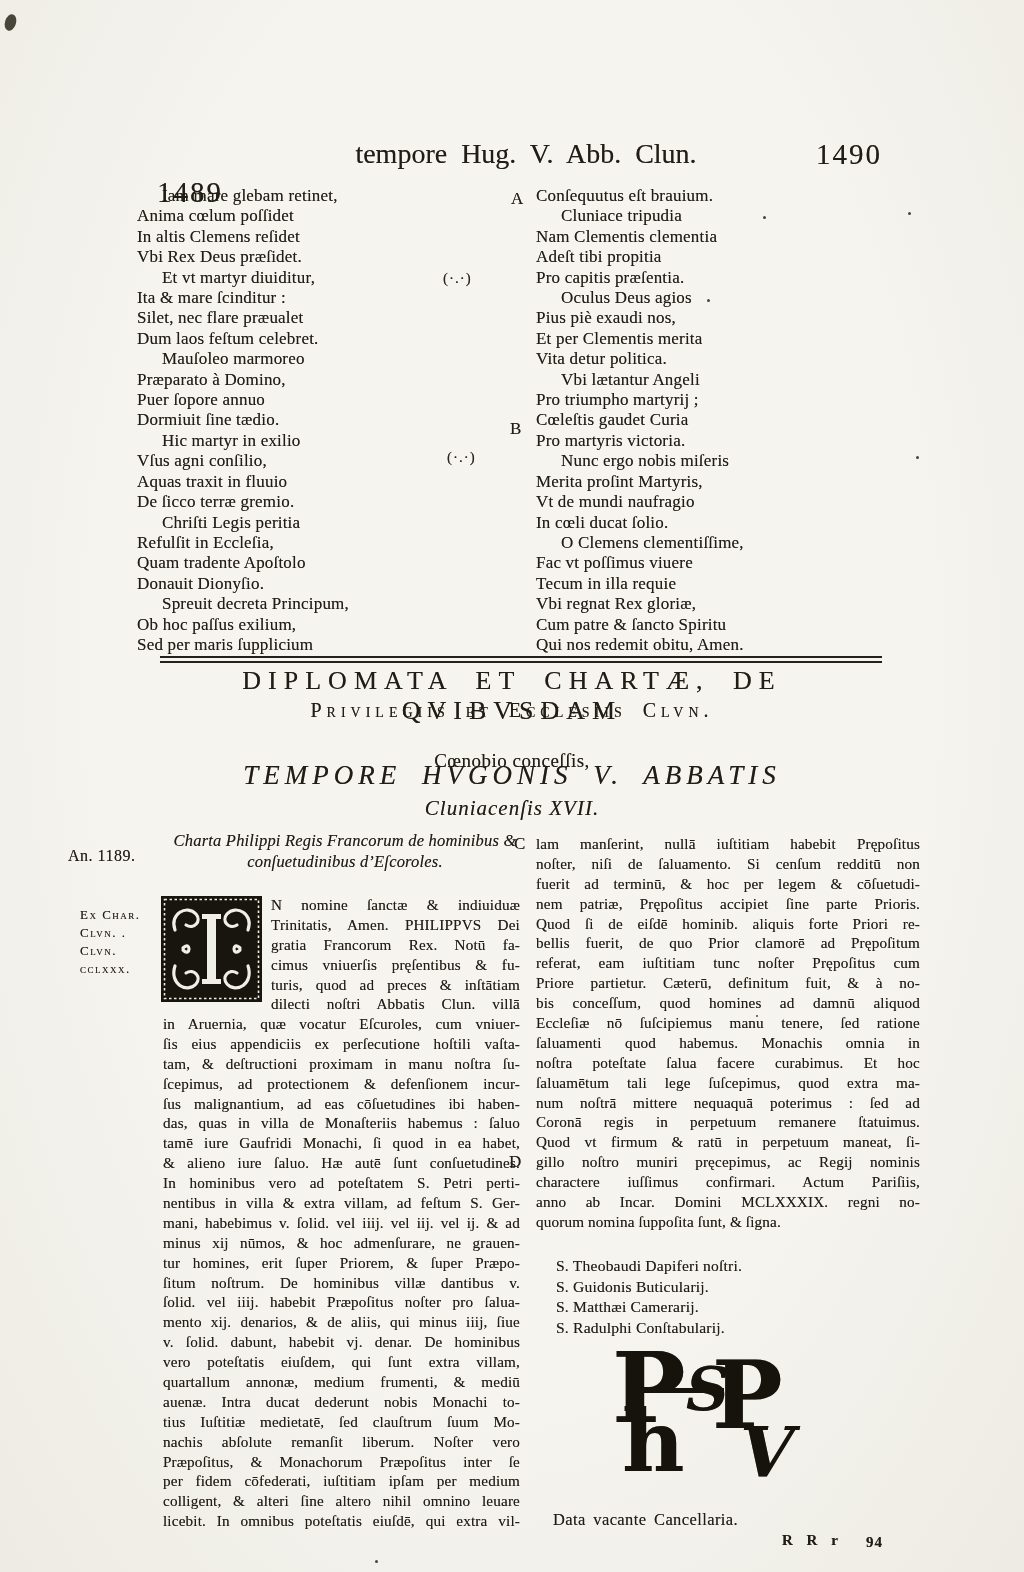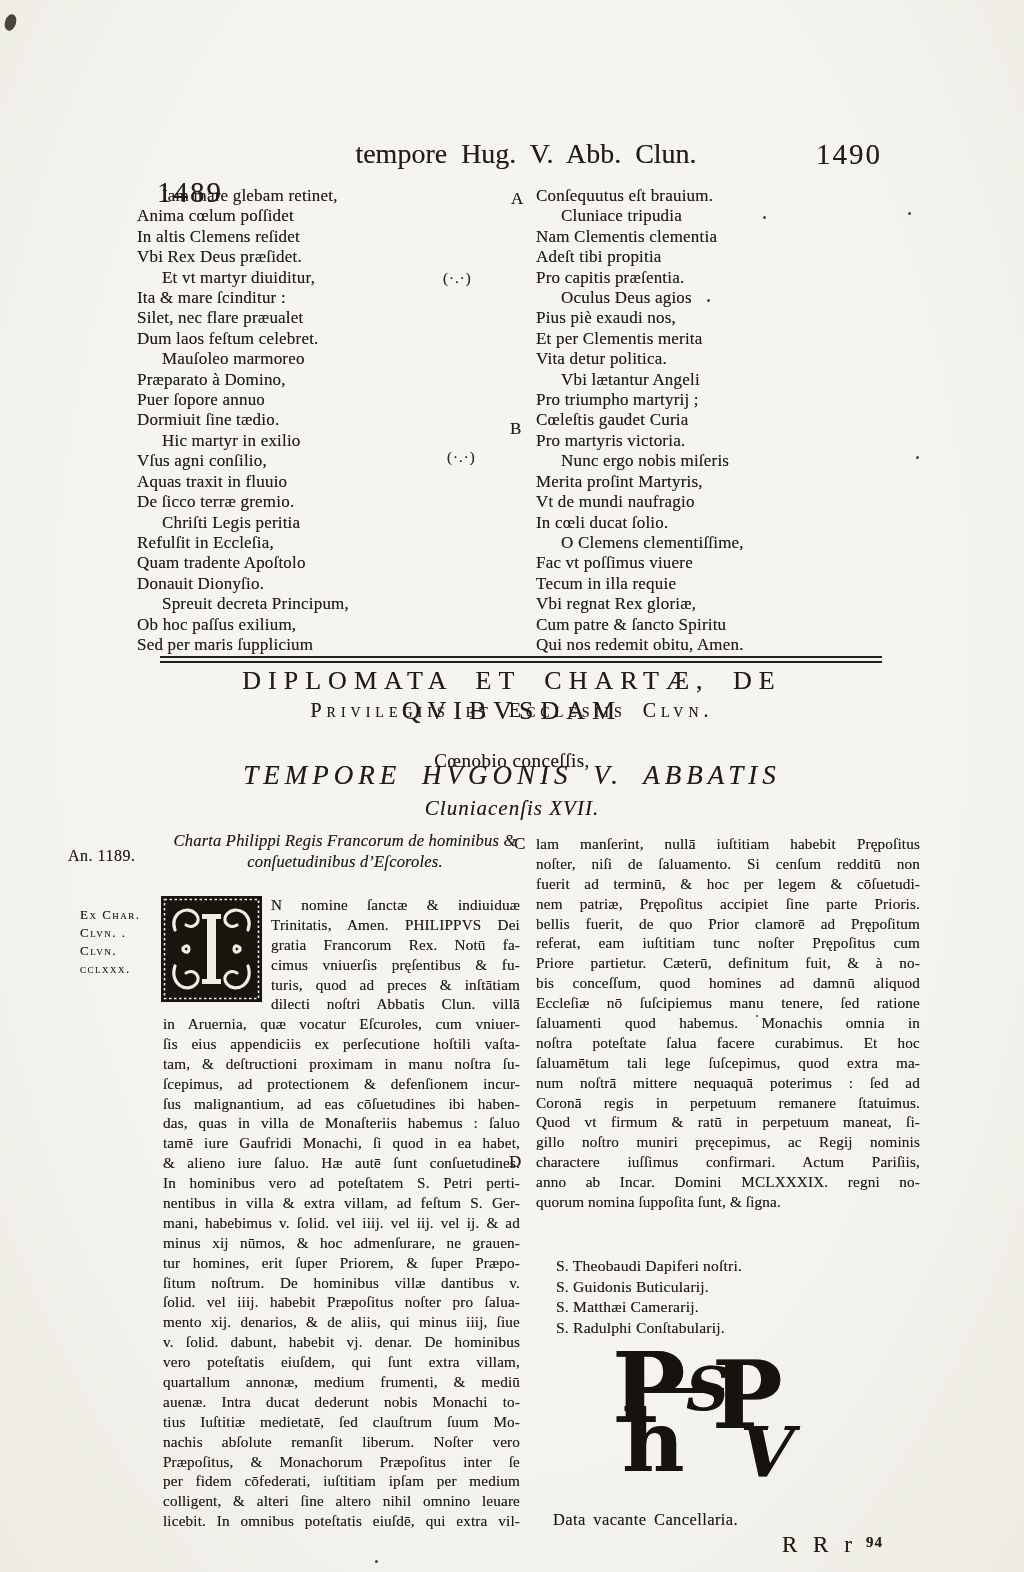--- a/index.html
+++ b/index.html
@@ -41,21 +41,21 @@
 
   
   .bodycol .jline{
     font-size:15.2px;line-height:19.9px;height:19.9px;overflow:hidden;
     text-align:justify;text-align-last:justify;letter-spacing:.15px;
   }
   .bodycol .nj{text-align:left;text-align-last:left;}
   .sigs .sline{font-size:15.6px;line-height:20.5px;white-space:nowrap;letter-spacing:.2px;}
 
   .datum{font-size:16.5px;letter-spacing:.4px;word-spacing:3px;}
-  .gathering{font-size:23px;letter-spacing:5px;}
+  .gathering{font-size:15px;letter-spacing:5px;font-weight:bold;}
   .sheetnum{font-size:15px;font-weight:bold;letter-spacing:1px;}
 
   .speck{position:absolute;background:#4a453a;border-radius:50%;}
 </style>
 </head>
 <body>
 
 <div class="page ink">
 
   <div class="abs colnum" style="left:157px;top:138px;margin-top:38px;">1489</div>
@@ -196,20 +196,21 @@
       <div class="jline">licebit. In omnibus poteſtatis eiuſdē, qui extra vil-</div>
     </div>
 
   <div class="abs marker" style="left:514px;top:834px;">C</div>
   <div class="abs marker" style="left:509px;top:1152px;">D</div>
   <div class="abs bodycol" style="left:536px;top:834px;width:384px;">
       <div class="jline">lam manſerint, nullā iuſtitiam habebit Prępoſitus</div>
       <div class="jline">noſter, niſi de ſaluamento. Si cenſum redditū non</div>
       <div class="jline">fuerit ad terminū, &amp; hoc per legem &amp; cōſuetudi-</div>
       <div class="jline">nem patriæ, Prępoſitus accipiet ſine parte Prioris.</div>
+      <div class="jline">Quod ſi de eiſdē hominib. aliquis forte Priori re-</div>
       <div class="jline">bellis fuerit, de quo Prior clamorē ad Prępoſitum</div>
       <div class="jline">referat, eam iuſtitiam tunc noſter Prępoſitus cum</div>
       <div class="jline">Priore partietur. Cæterū, definitum fuit, &amp; à no-</div>
       <div class="jline">bis conceſſum, quod homines ad damnū aliquod</div>
       <div class="jline">Eccleſiæ nō ſuſcipiemus manu tenere, ſed ratione</div>
       <div class="jline">ſaluamenti quod habemus. Monachis omnia in</div>
       <div class="jline">noſtra poteſtate ſalua facere curabimus. Et hoc</div>
       <div class="jline">ſaluamētum tali lege ſuſcepimus, quod extra ma-</div>
       <div class="jline">num noſtrā mittere nequaquā poterimus : ſed ad</div>
       <div class="jline">Coronā regis in perpetuum remanere ſtatuimus.</div>

